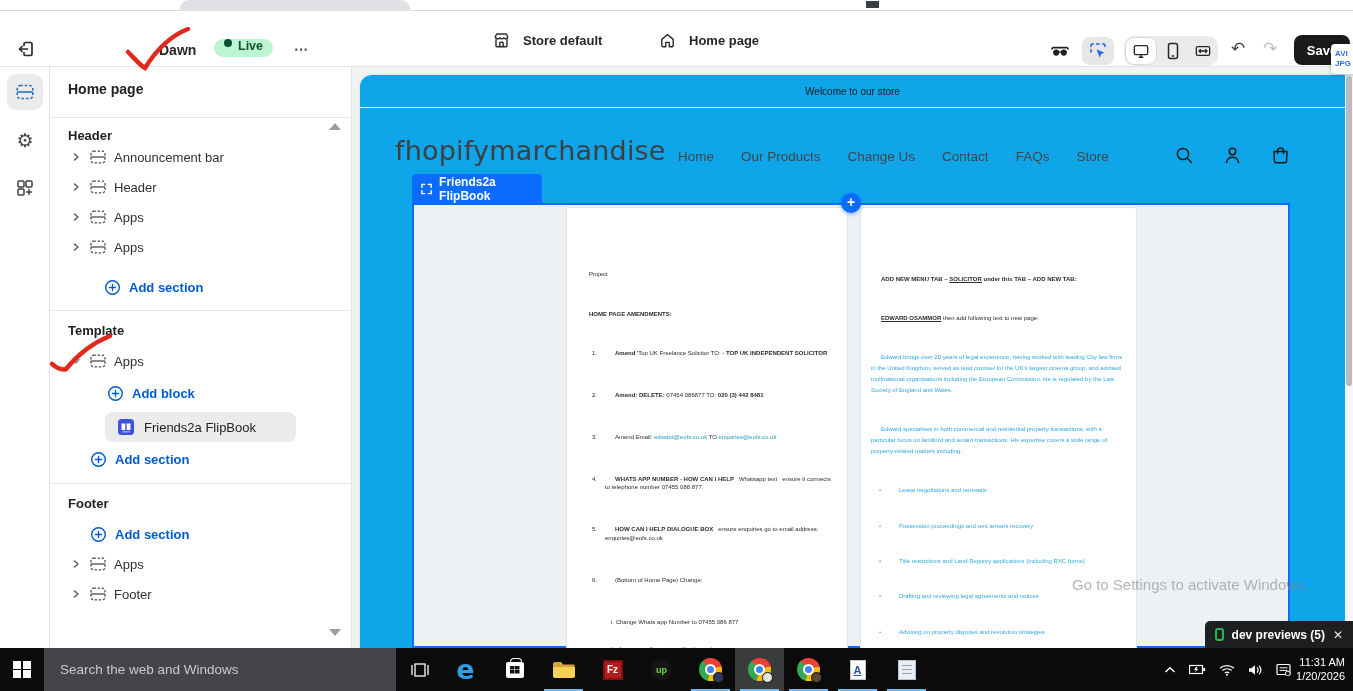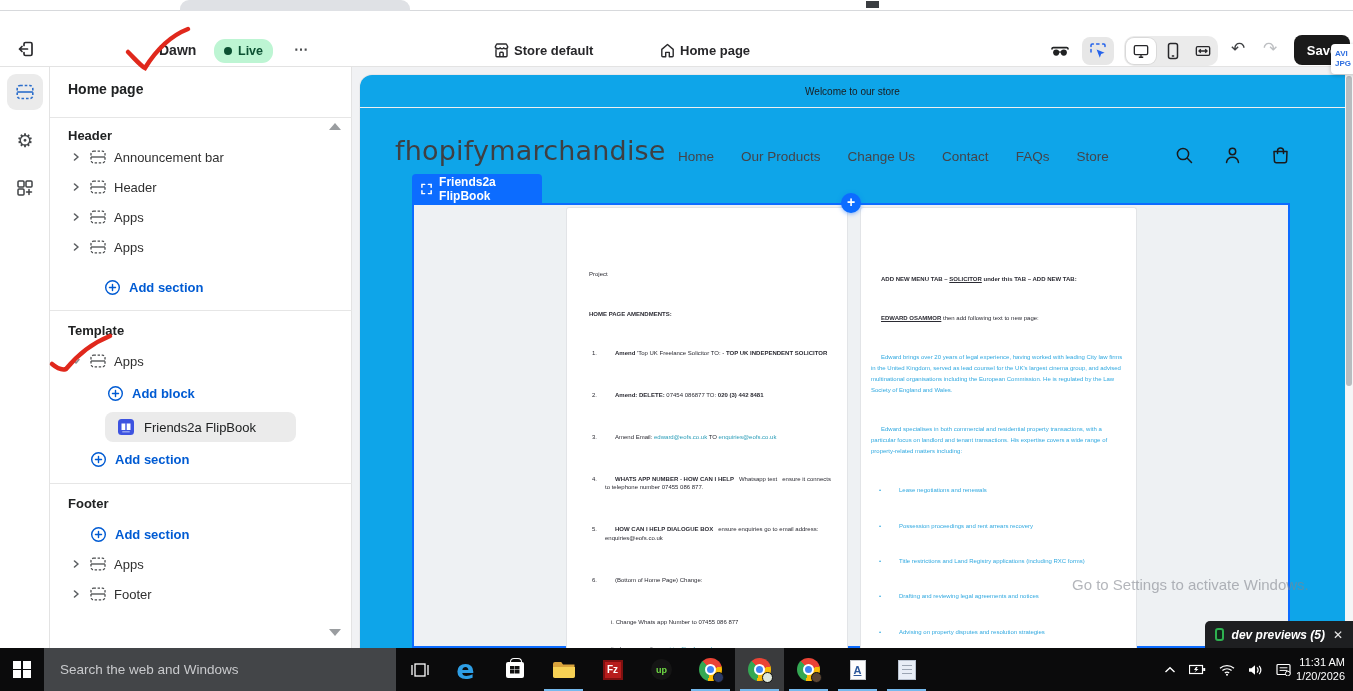--- a/index.html
+++ b/index.html
@@ -10,24 +10,24 @@
   
   .browser-strip { position:absolute; left:0; top:0; width:1353px; height:11px; background:#fff; border-bottom:1px solid #d7d9dc; }
   .browser-tab { position:absolute; left:180px; top:0; width:230px; height:11px; background:#dfe1e5; border-radius:9px 9px 0 0; }
   .title-glyph { position:absolute; left:866px; top:1px; width:13px; height:7px; background:#3a3d41; }
 
   
   .topbar { position:absolute; left:0; top:11px; width:1353px; height:56px; background:#fff; border-bottom:1px solid #e3e3e3; z-index:5; }
   .tb-item { position:absolute; display:flex; align-items:center; gap:8px; color:#27272a; font-size:13px; font-weight:700; }
   .exit-btn { left:16px; top:28px; }
   .theme-name { left:159px; top:31px; font-weight:600; font-size:14px; }
-  .live-pill { left:214px; top:28px; height:24px; padding:0 10px; background:#bdf5d3; border-radius:11px; color:#0c5132; font-size:12.5px; font-weight:600; display:flex; align-items:center; gap:6px; position:absolute; }
+  .live-pill { left:214px; top:28px; height:18px; padding:0 10px; background:#bdf5d3; border-radius:11px; color:#0c5132; font-size:12.5px; font-weight:600; display:flex; gap:6px; position:absolute; }
   .live-dot { width:8px; height:8px; border-radius:50%; background:#0c5132; }
   .more-dots { left:294px; top:30px; color:#4a4c4e; font-size:14px; letter-spacing:1px; font-weight:700; }
-  .ctx-group { gap:3px; top:30px; }
+  .ctx-group { gap:12px; top:20px; }
   .store-sel { left:492px; }
   .page-sel  { left:658px; }
   .icon-btn { position:absolute; top:26px; width:32px; height:28px; display:flex; align-items:center; justify-content:center; border-radius:8px; }
   .goggles { left:1044px; }
   .inspector { left:1082px; background:#e7e7e7; }
   .seg-ctl { position:absolute; left:1124px; top:25px; width:94px; height:30px; background:#ebebeb; border-radius:10px; display:flex; }
   .seg-cell { flex:1; display:flex; align-items:center; justify-content:center; border-radius:8px; margin:2px 0; }
   .seg-cell.sel { background:#fff; margin:2px; box-shadow:0 0 0 1px #d9d9d9; }
   .undo-btn { left:1224px; top:27px; font-size:17px; color:#3f4144; width:28px; text-align:center; position:absolute; }
   .redo-btn { left:1256px; top:27px; font-size:17px; color:#bdbfc2; width:28px; text-align:center; position:absolute; }
@@ -94,21 +94,21 @@
   .pv-thumb { position:absolute; left:1px; top:9px; width:6px; height:310px; background:#b9bcbf; border-radius:3px; }
 
   
   .watermark { position:absolute; left:1072px; top:572px; color:rgba(130,134,141,.6); z-index:7; pointer-events:none; }
   .watermark .l1 { font-size:21px; }
   .watermark .l2 { font-size:15px; margin-top:4px; }
 
   
   .dev-toast { position:absolute; left:1205px; top:621px; width:148px; height:27px; background:#1e1f21; border-radius:5px 0 0 0; display:flex; align-items:center; gap:8px; padding:0 10px; z-index:8; }
   .dev-icon { width:13px; height:13px; border:2px solid #2eb150; border-radius:3px; background:#10271a; }
-  .dev-label { color:#fff; font-size:12px; font-weight:700; flex:1; white-space:nowrap;font-style:italic; }
+  .dev-label { color:#fff; font-size:12px; font-weight:700; flex:1; white-space:nowrap; }
   .dev-close { color:#e8e8e8; font-size:12px; }
 
   
   .taskbar { position:absolute; left:0; bottom:0; width:1353px; height:43px; background:#0b0b0c; z-index:9; }
   .start-btn { position:absolute; left:0; top:0; width:44px; height:43px; display:flex; align-items:center; justify-content:center; }
   .win-logo { display:grid; grid-template-columns:8px 8px; grid-template-rows:8px 8px; gap:1.5px; }
   .win-logo span { background:#fff; }
   .tb-search { position:absolute; left:44px; top:0; width:352px; height:43px; background:#434548; color:#c9cacd; font-size:13.5px; display:flex; align-items:center; padding-left:16px; }
   .task-view { position:absolute; left:400px; top:0; width:40px; height:43px; display:flex; align-items:center; justify-content:center; }
   .app-row { position:absolute; left:441px; top:0; display:flex; height:43px; }

